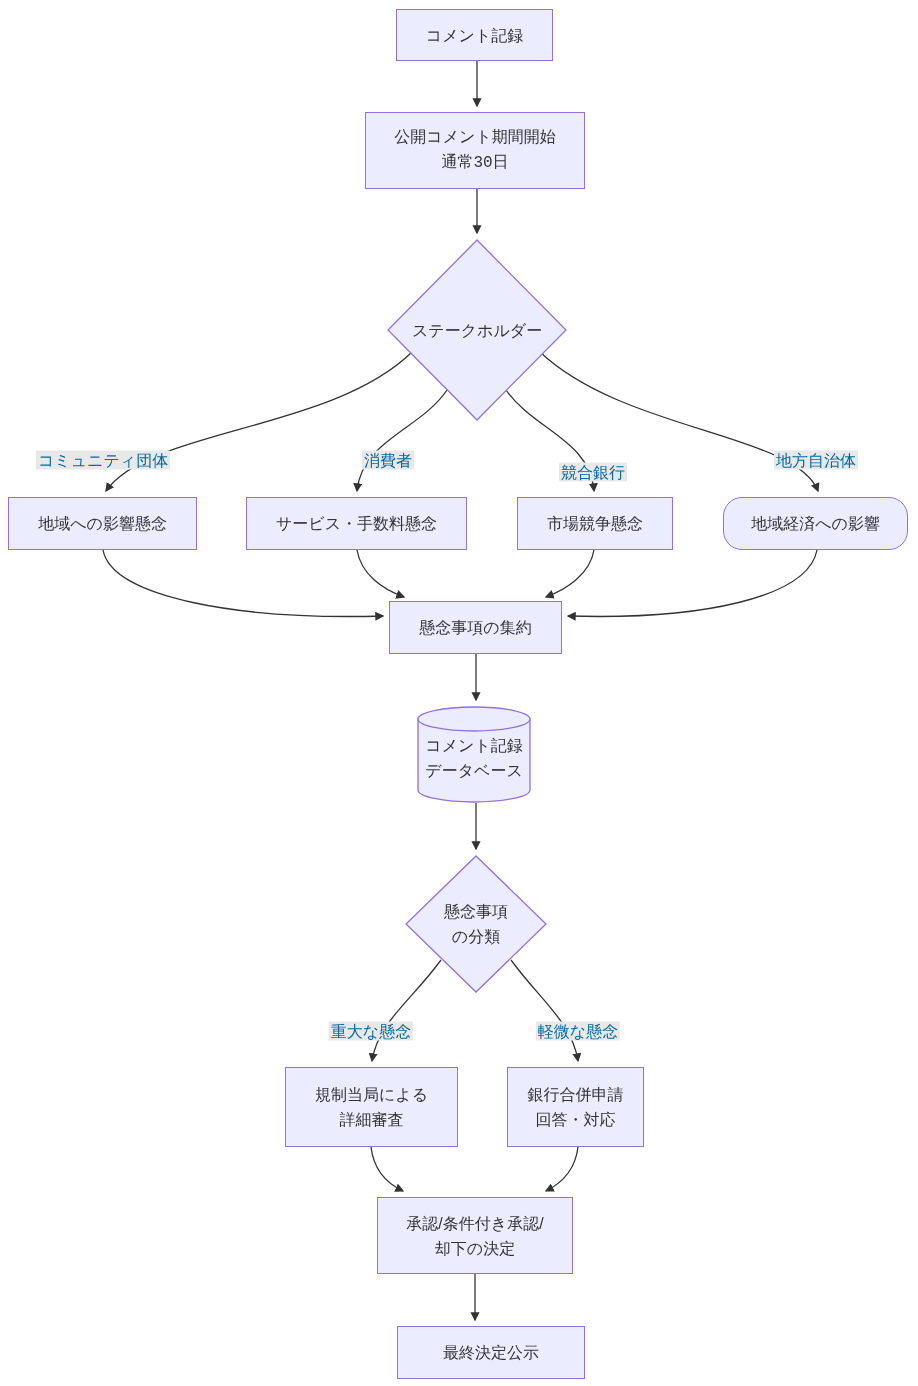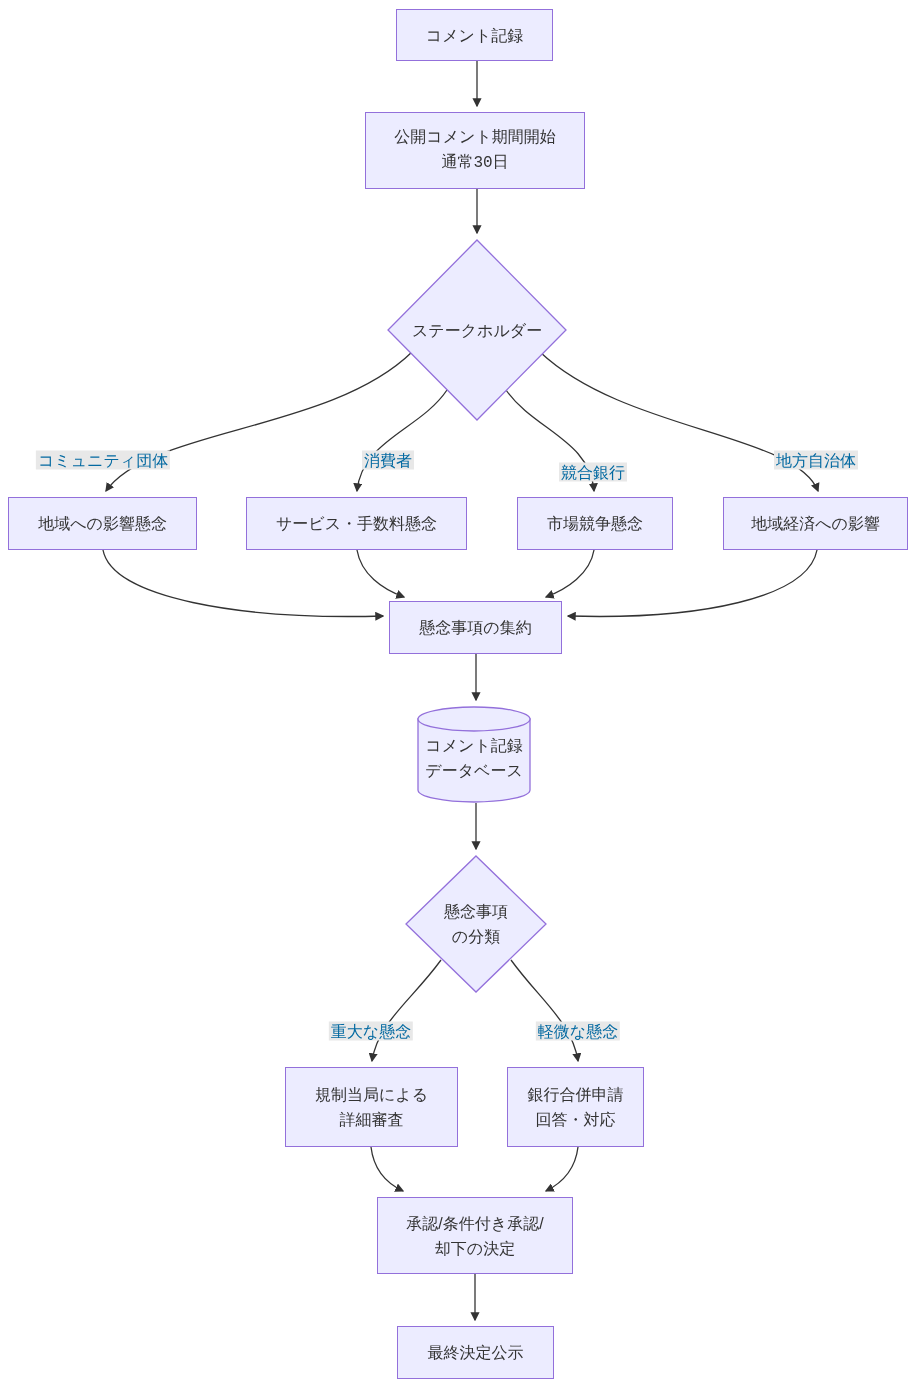--- a/index.html
+++ b/index.html
@@ -75,21 +75,21 @@
   </div>
 
   <div class="node" style="left:246px;top:497px;width:221px;height:53px;">
     <span>サービス・手数料懸念</span>
   </div>
 
   <div class="node" style="left:517px;top:497px;width:156px;height:53px;">
     <span>市場競争懸念</span>
   </div>
 
-  <div class="node" style="left:723px;top:497px;width:185px;height:53px;">
+  <div class="node" style="left:723px;top:497px;width:185px;height:53px;border-radius:19px;">
     <span>地域経済への影響</span>
   </div>
 
   <div class="node" style="left:285px;top:1067px;width:173px;height:80px;">
     <span>規制当局による</span>
     <span>詳細審査</span>
   </div>
 
   <div class="node" style="left:389px;top:601px;width:173px;height:53px;">
     <span>懸念事項の集約</span>
@@ -98,21 +98,21 @@
   <div class="node" style="left:507px;top:1067px;width:137px;height:80px;">
     <span>銀行合併申請</span>
     <span>回答・対応</span>
   </div>
 
   <div class="node" style="left:377px;top:1197px;width:196px;height:77px;">
     <span>承認/条件付き承認/</span>
     <span>却下の決定</span>
   </div>
 
-  <div class="node" style="left:397px;top:1326px;width:157px;height:53px;">
+  <div class="node" style="left:397px;top:1326px;width:188px;height:53px;">
     <span>最終決定公示</span>
   </div>
 
   <div class="shape-text" style="left:388px;top:240px;width:178px;height:180px;">
     <span>ステークホルダー</span>
   </div>
 
   <div class="shape-text" style="left:406px;top:856px;width:140px;height:136px;">
     <span>懸念事項</span>
     <span>の分類</span>

